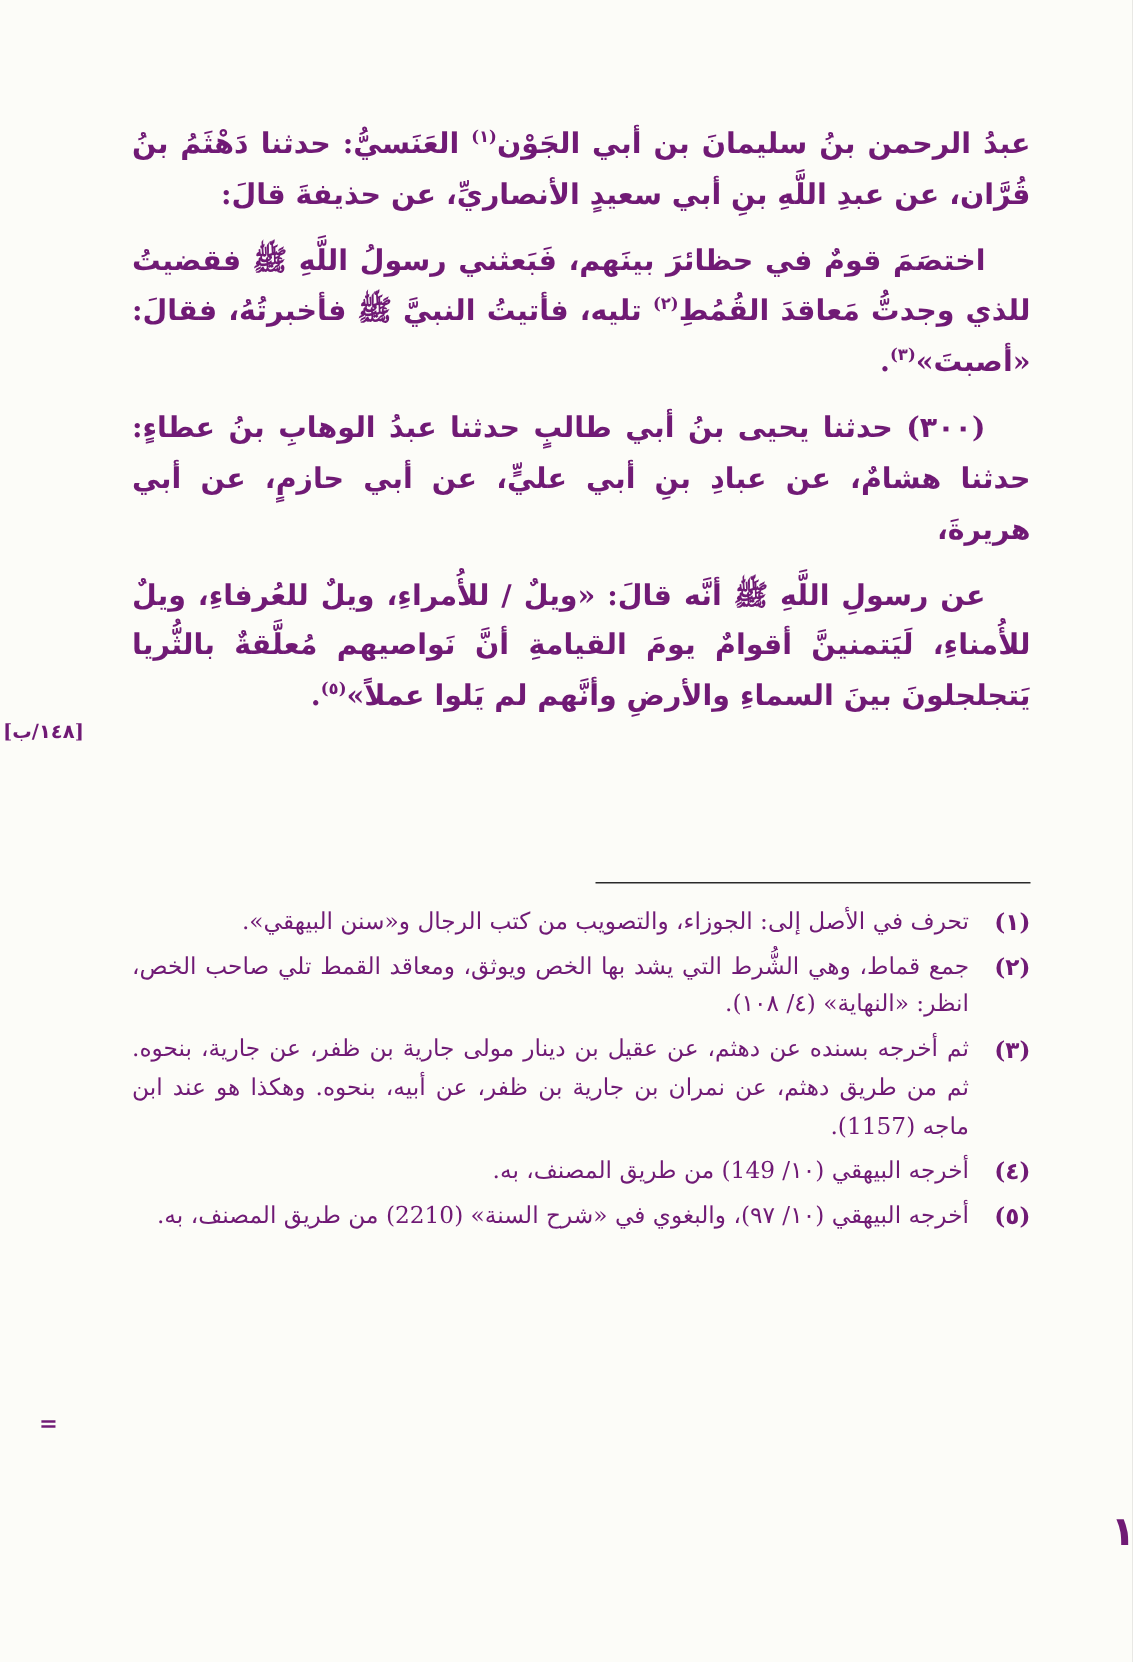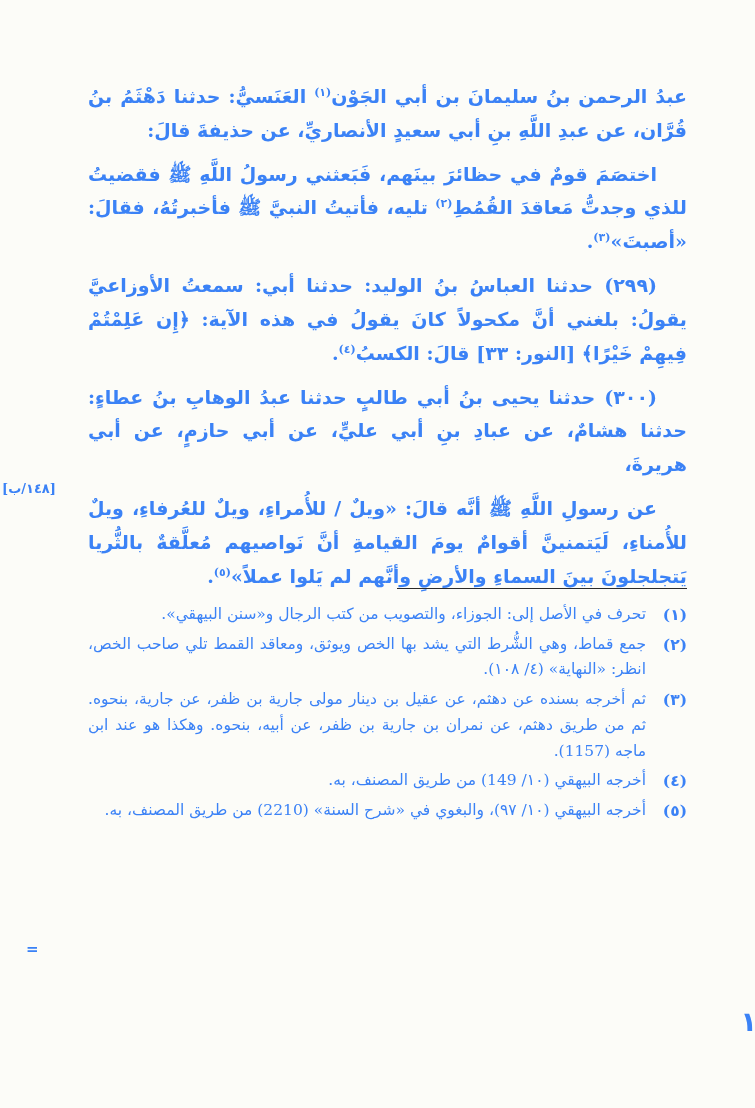--- a/index.html
+++ b/index.html
@@ -7,21 +7,21 @@
     padding: 0;
     background: #d9d9d5;
     font-family: "DejaVu Serif", "DejaVu Sans", serif;
   }
   .page {
     position: relative;
     width: 755px;
     height: 1108px;
     margin: 0 auto;
     background: #fcfcf8;
-    color: #3b82f6;
+    color: #701a75;
     overflow: hidden;
   }
   
   .content {
     position: absolute;
     top: 80px;
     right: 68px;
     left: 88px;
     direction: rtl;
     text-align: justify;
@@ -101,21 +101,20 @@
   }
 </style>
 </head>
 <body>
 
 <div class="page">
 
   <div class="content">
       <p class="body-para"><span>عبدُ الرحمن بنُ سليمانَ بن أبي الجَوْن</span><sup class="fn-marker">(١)</sup><span> العَنَسيُّ: حدثنا دَهْثَمُ بنُ قُرَّان، عن عبدِ اللَّهِ بنِ أبي سعيدٍ الأنصاريِّ، عن حذيفةَ قالَ:</span></p>
       <p class="body-para indent"><span>اختصَمَ قومٌ في حظائرَ بينَهم، فَبَعثني رسولُ اللَّهِ ﷺ فقضيتُ للذي وجدتُّ مَعاقدَ القُمُطِ</span><sup class="fn-marker">(٢)</sup><span> تليه، فأتيتُ النبيَّ ﷺ فأخبرتُهُ، فقالَ: «أصبتَ»</span><sup class="fn-marker">(٣)</sup><span>.</span></p>
-      <p class="body-para indent"><span>(٢٩٩) حدثنا العباسُ بنُ الوليد: حدثنا أبي: سمعتُ الأوزاعيَّ يقولُ: بلغني أنَّ مكحولاً كانَ يقولُ في هذه الآية: ﴿إِن عَلِمْتُمْ فِيهِمْ خَيْرًا﴾ [النور: ٣٣] قالَ: الكسبُ</span><sup class="fn-marker">(٤)</sup><span>.</span></p>
       <p class="body-para indent"><span>(٣٠٠) حدثنا يحيى بنُ أبي طالبٍ حدثنا عبدُ الوهابِ بنُ عطاءٍ: حدثنا هشامٌ، عن عبادِ بنِ أبي عليٍّ، عن أبي حازمٍ، عن أبي هريرةَ،</span></p>
       <p class="body-para indent"><span>عن رسولِ اللَّهِ ﷺ أنَّه قالَ: «ويلٌ / للأُمراءِ، ويلٌ للعُرفاءِ، ويلٌ للأُمناءِ، لَيَتمنينَّ أقوامٌ يومَ القيامةِ أنَّ نَواصيهم مُعلَّقةٌ بالثُّريا يَتجلجلونَ بينَ السماءِ والأرضِ وأنَّهم لم يَلوا عملاً»</span><sup class="fn-marker">(٥)</sup><span>.</span></p>
     </div>
 
   <div class="margin-note">[١٤٨/ب]</div>
 
   <div class="separator"></div>
 
   <div class="footnotes">
       <div class="footnote">

